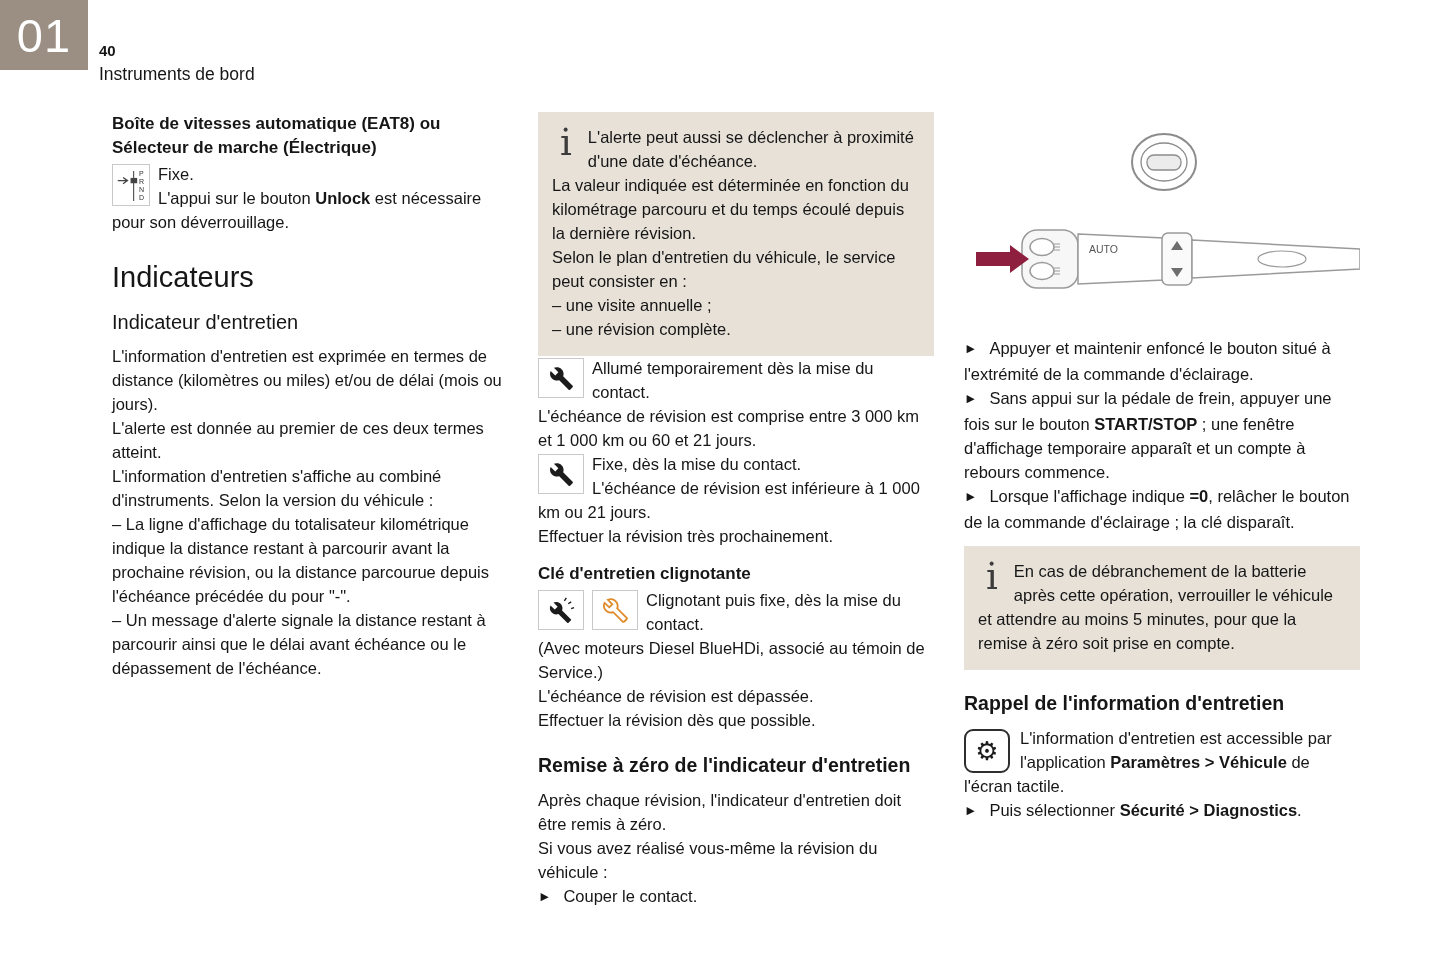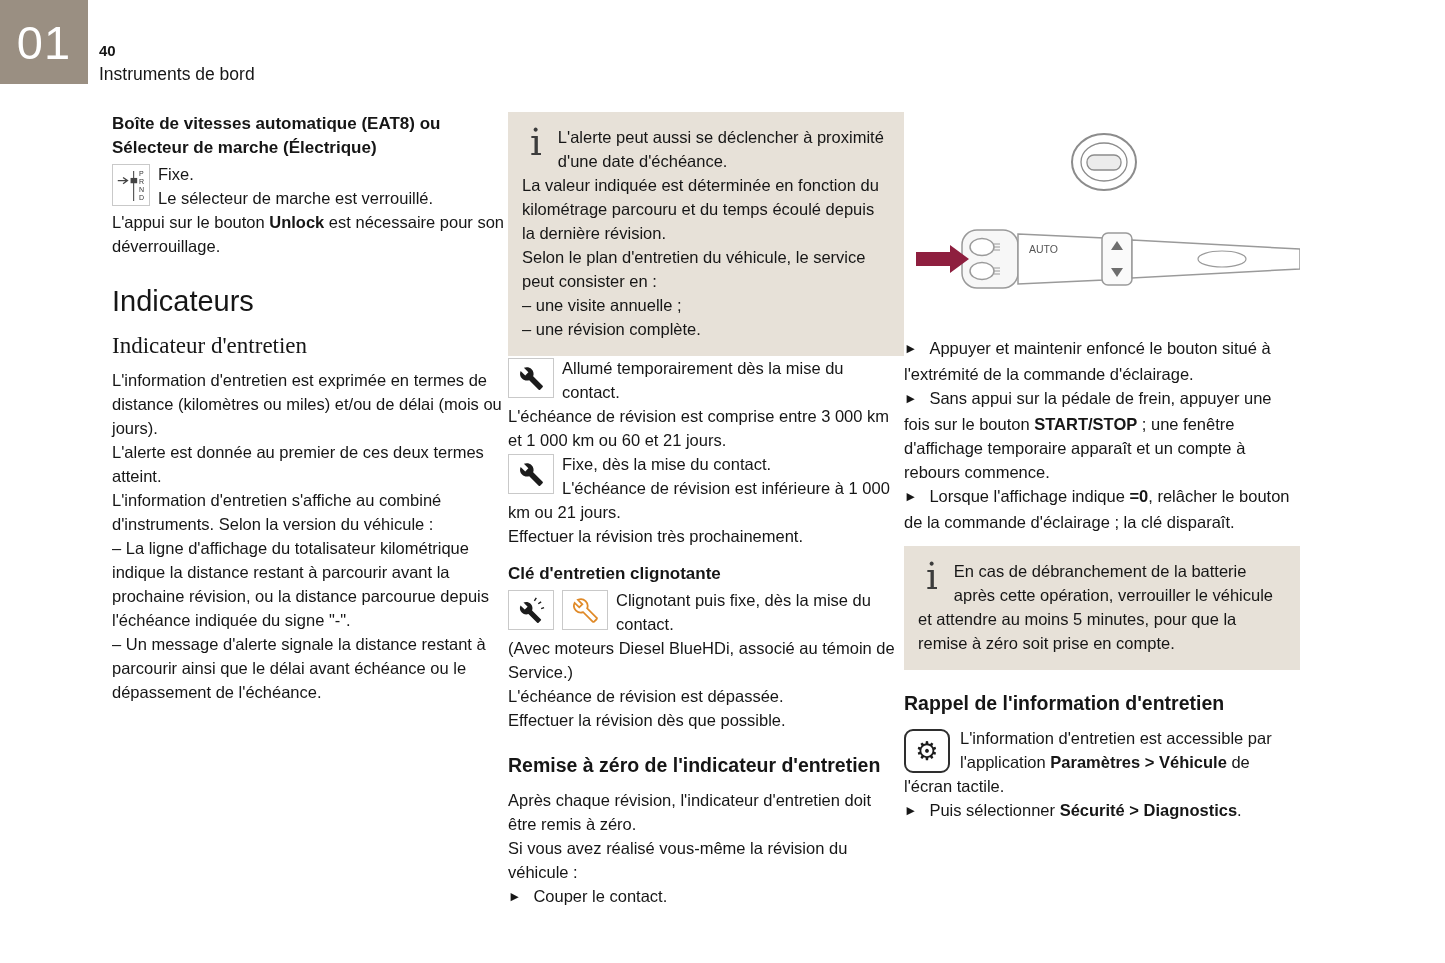--- a/index.html
+++ b/index.html
@@ -3,38 +3,38 @@
 <meta charset="utf-8">
 <style>
   * { margin:0; padding:0; box-sizing:border-box; }
   html,body { background:#ffffff; }
   body {
     width:1445px; height:963px; position:relative; overflow:hidden;
     font-family:"Liberation Sans","DejaVu Sans",sans-serif;
     color:#161616;
   }
   .chapter-box{
-    position:absolute; left:0; top:0; width:88px; height:84px;
+    position:absolute; left:0; top:0; width:88px; height:70px;
     background:#9a8f82; color:#fff;
     display:flex; align-items:center; justify-content:center;
   }
   .chapter-box span{ font-size:47px; font-weight:300; letter-spacing:1px; }
   .page-meta{ position:absolute; left:99px; top:42px; }
   .page-num{ font-weight:bold; font-size:15px; }
   .page-section{ font-size:17.5px; margin-top:5px; }
 
-  .columns{ position:absolute; left:112px; top:112px; display:flex; }
+  .columns{ position:absolute; left:112px; top:112px; display:flex; gap:30px; }
   .col{ width:396px; font-size:16.5px; line-height:24px; }
 
   p.t{ margin:0; }
   .b{ font-weight:bold; }
 
   .h17{ font-size:17px; font-weight:bold; line-height:24px; margin:0 0 2px; }
   .h-big{ font-size:29px; font-weight:400; margin:26px 0 14px; line-height:34px; }
-  .h-sub{ font-size:23px; font-weight:400; margin:0 0 8px; line-height:28px;font-family:Liberation Serif, serif; }
+  .h-sub{ font-size:20px; font-weight:400; margin:0 0 8px; line-height:28px; }
   .h19{ font-size:19.5px; font-weight:bold; margin:20px 0 10px; line-height:26px; }
   .h17b{ font-size:17px; font-weight:bold; margin:14px 0 2px; line-height:24px; }
 
   .info-box{ background:#e7e1d8; padding:13px 16px 15px 14px; }
   .info-i{
     float:left; font-family:"DejaVu Serif","Liberation Serif",serif;
     font-size:37px; line-height:30px; margin:3px 16px 8px 8px; color:#3c3c3c;
   }
 
   .icon-box{
@@ -76,30 +76,29 @@
         <line x1="20" y1="4" x2="20" y2="38" stroke="#444" stroke-width="1.2"></line>
         <rect x="16.5" y="12" width="7.5" height="6" fill="#444"></rect>
         <path d="M2 15 h10 M8 11.5 l5 3.5 -5 3.5" stroke="#444" stroke-width="1.5" fill="none"></path>
         <text x="26" y="10" font-size="8" fill="#333">P</text>
         <text x="26" y="19" font-size="8" fill="#333">R</text>
         <text x="26" y="28" font-size="8" fill="#333">N</text>
         <text x="26" y="37" font-size="8" fill="#333">D</text>
       </svg>
     </span>
     <p class="t">Fixe.</p>
-    <p class="t">Le sélecteur de marche est verrouillé.</p>
     <p class="t"><span>L'appui sur le bouton </span><span class="b">Unlock</span><span> est nécessaire pour son déverrouillage.</span></p>
 
     <h1 class="h-big">Indicateurs</h1>
     <h2 class="h-sub">Indicateur d'entretien</h2>
 
     <p class="t">L'information d'entretien est exprimée en termes de distance (kilomètres ou miles) et/ou de délai (mois ou jours).</p>
     <p class="t">L'alerte est donnée au premier de ces deux termes atteint.</p>
     <p class="t">L'information d'entretien s'affiche au combiné d'instruments. Selon la version du véhicule :</p>
-    <p class="t">–  La ligne d'affichage du totalisateur kilométrique indique la distance restant à parcourir avant la prochaine révision, ou la distance parcourue depuis l'échéance indiquée du signe "-".</p>
+    <p class="t">–  La ligne d'affichage du totalisateur kilométrique indique la distance restant à parcourir avant la prochaine révision, ou la distance parcourue depuis l'échéance précédée du pour "-".</p>
     <p class="t">–  Un message d'alerte signale la distance restant à parcourir ainsi que le délai avant échéance ou le dépassement de l'échéance.</p>
   </div>
 
   <div class="col">
 
     <div class="info-box">
       <span class="info-i">i</span>
       <p class="t">L'alerte peut aussi se déclencher à proximité d'une date d'échéance.</p>
       <p class="t">La valeur indiquée est déterminée en fonction du kilométrage parcouru et du temps écoulé depuis la dernière révision.</p>
       <p class="t">Selon le plan d'entretien du véhicule, le service peut consister en :</p>

